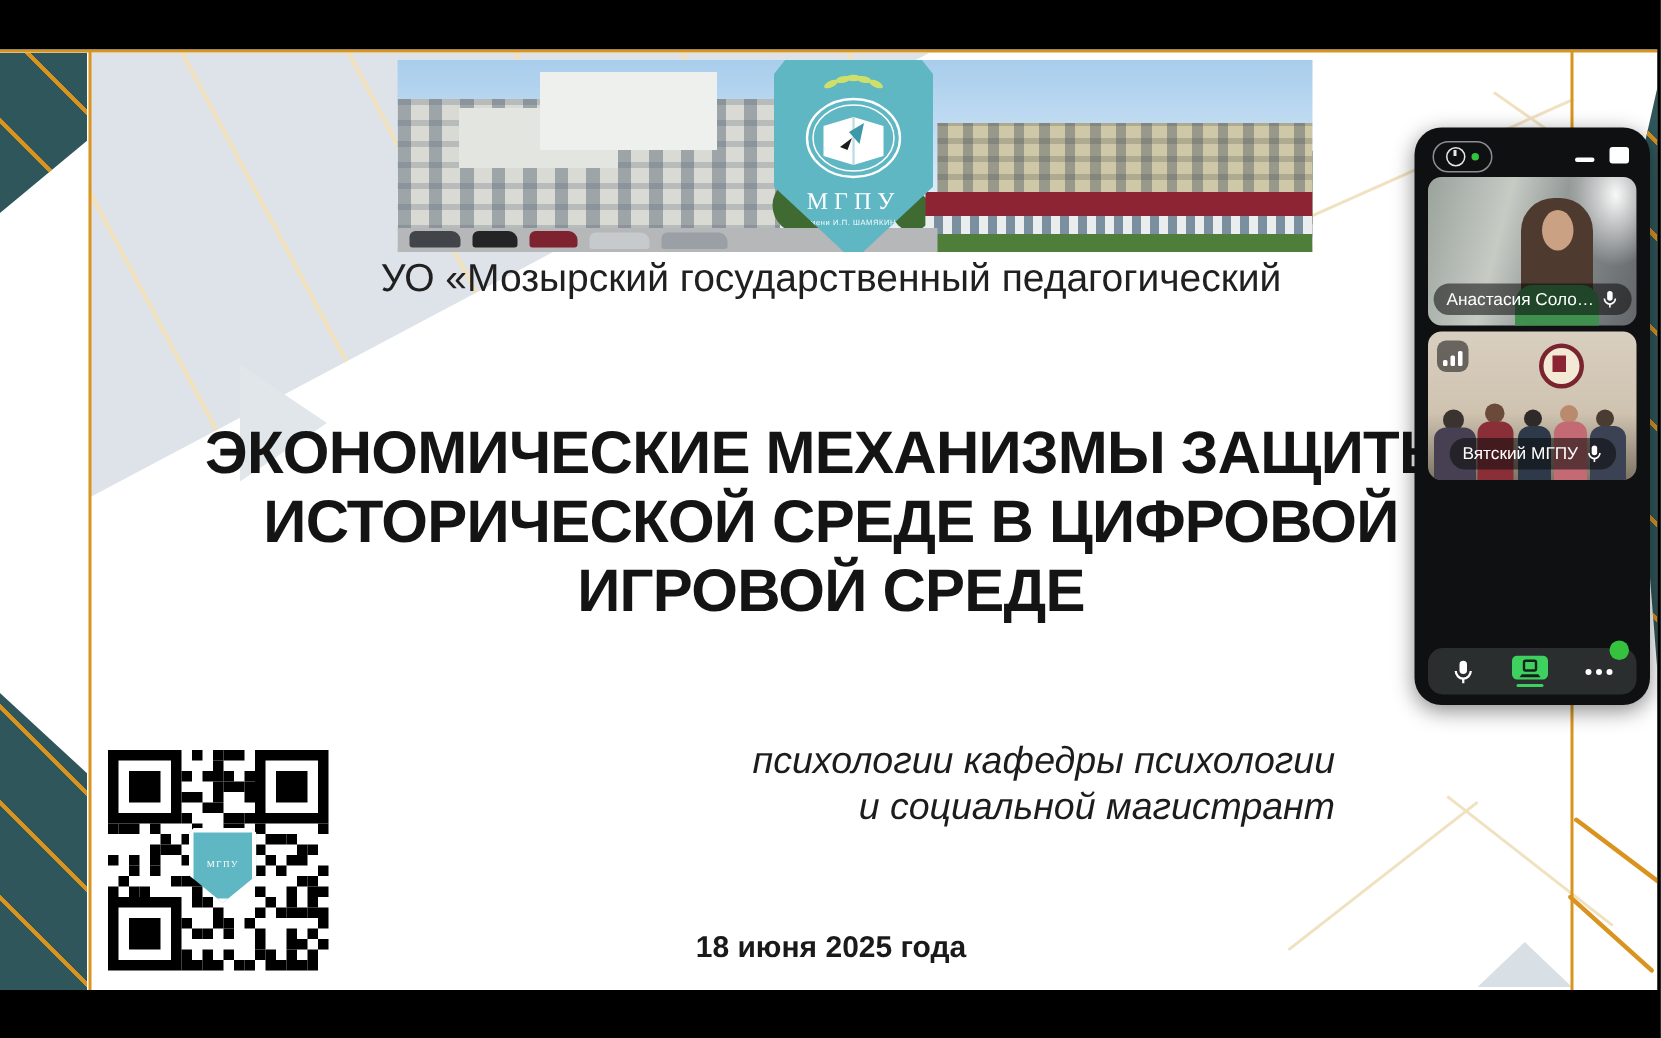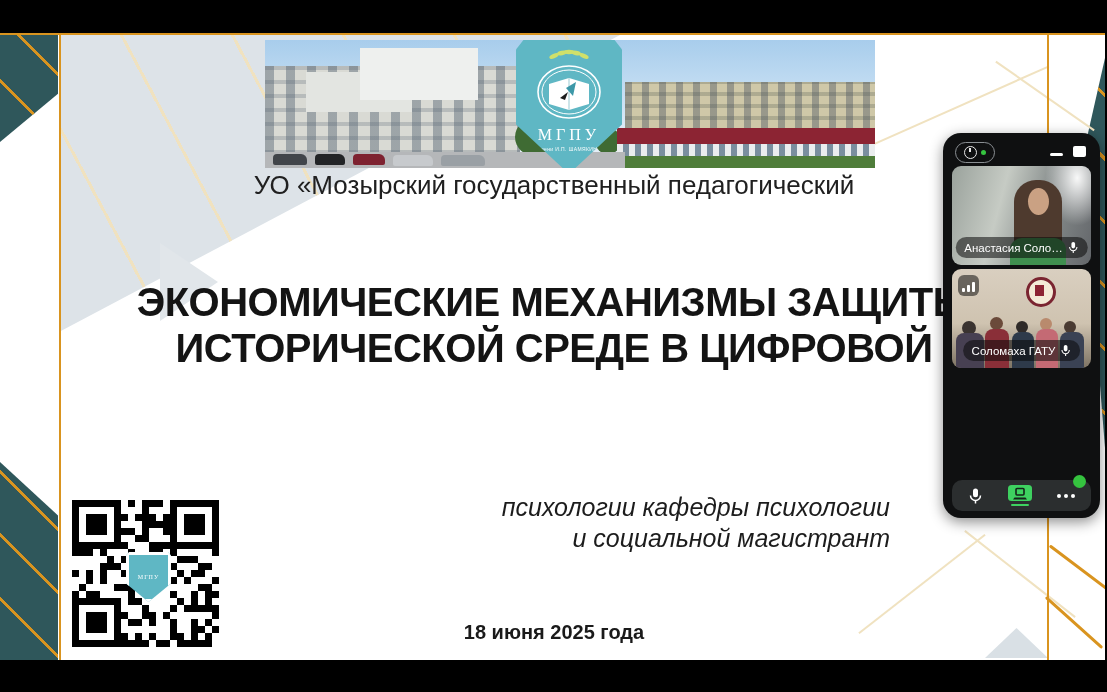--- a/index.html
+++ b/index.html
@@ -63,21 +63,21 @@
   .qr{position:absolute;left:72px;top:467px;width:147px;height:147px;background:#fff;}
   .qr i{position:absolute;width:7px;height:7px;background:#000;}
   .qr-f{position:absolute;width:35px;height:35px;border:7px solid #000;background:#fff;}
   .qr-f::after{content:"";position:absolute;left:7px;top:7px;width:21px;height:21px;background:#000;}
   .qr-logo{position:absolute;left:54px;top:52px;width:39px;height:44px;background:#5fb7c4;border:3px solid #fff;
      clip-path:polygon(7% 0,93% 0,100% 7%,100% 63%,50% 100%,0 63%,0 7%);
      display:flex;align-items:center;justify-content:center;color:#fff;font-size:6px;letter-spacing:1px;
      font-family:"Liberation Serif",serif;}
   
   .panel{position:absolute;left:943px;top:85px;width:157px;height:385px;background:#0f1011;
-     border-radius:18px;box-shadow:0 4px 14px rgba(0,0,0,.45);margin-top:48px;}
+     border-radius:18px;box-shadow:0 4px 14px rgba(0,0,0,.45);}
   .cam-pill{position:absolute;left:12px;top:9px;width:38px;height:19px;border:1.5px solid #8a8f93;
      border-radius:11px;display:flex;align-items:center;justify-content:center;gap:4px;}
   .clock{width:11px;height:11px;border-radius:50%;border:1.5px solid #e8e8e8;position:relative;}
   .clock::after{content:"";position:absolute;left:4px;top:1px;width:1.5px;height:4px;background:#e8e8e8;}
   .gdot-s{width:5px;height:5px;border-radius:50%;background:#35c33f;}
   .win-min{position:absolute;right:37px;top:20px;width:13px;height:3px;background:#fff;border-radius:1.5px;}
   .win-max{position:absolute;right:14px;top:13px;width:13px;height:11px;background:#fff;border-radius:2px;}
   .tile{position:absolute;left:9px;width:139px;border-radius:9px;overflow:hidden;}
   .t1{top:33px;height:99px;background:linear-gradient(105deg,#9aa29c,#c6cbc4 35%,#8b9190 62%,#63666a);}
   .t2{top:136px;height:99px;background:linear-gradient(#d9cfc0,#cfc3b0 55%,#7e7464);}
@@ -168,20 +168,21 @@
         <div class="sub">имени И.П. ШАМЯКИНА</div>
       </div>
     </div>
 
     <div class="org">
       <div>УО «Мозырский государственный педагогический</div>
     </div>
     <div class="title">
       <div>ЭКОНОМИЧЕСКИЕ МЕХАНИЗМЫ ЗАЩИТЫ</div>
       <div>ИСТОРИЧЕСКОЙ СРЕДЕ В ЦИФРОВОЙ</div>
+      <div>ИГРОВОЙ СРЕДЕ</div>
     </div>
     <div class="author">
       <div>психологии кафедры психологии</div>
       <div>и социальной магистрант</div>
     </div>
     <div class="date">18 июня 2025 года</div>
 
     <div class="qr">
       <div class="qr-f" style="left:0;top:0;"></div>
       <div class="qr-f" style="right:0;top:0;"></div>
@@ -348,21 +349,21 @@
       <div class="body-b" style="left:33px;top:60px;width:24px;height:39px;background:#8a2f38;"></div>
       <div class="body-b" style="left:60px;top:63px;width:22px;height:36px;background:#2e3a4a;"></div>
       <div class="body-b" style="left:84px;top:60px;width:22px;height:39px;background:#c46a74;"></div>
       <div class="body-b" style="left:108px;top:63px;width:24px;height:36px;background:#3a4254;"></div>
       <div class="stats-chip">
         <b style="height:4px;"></b>
           <b style="height:7px;"></b>
           <b style="height:10px;"></b>
       </div>
       <div class="pill">
-        <span>Соломаха ГАТУ</span>
+        <span>Вятский МГПУ</span>
         <svg width="11" height="13" viewBox="0 0 24 28">
           <rect x="8" y="2" width="8" height="14" rx="4" fill="#fff"></rect>
           <path d="M4 13a8 8 0 0 0 16 0" stroke="#fff" stroke-width="2.4" fill="none"></path>
           <path d="M12 21v5" stroke="#fff" stroke-width="2.4"></path>
         </svg>
       </div>
     </div>
 
 
     <div class="toolbar">

